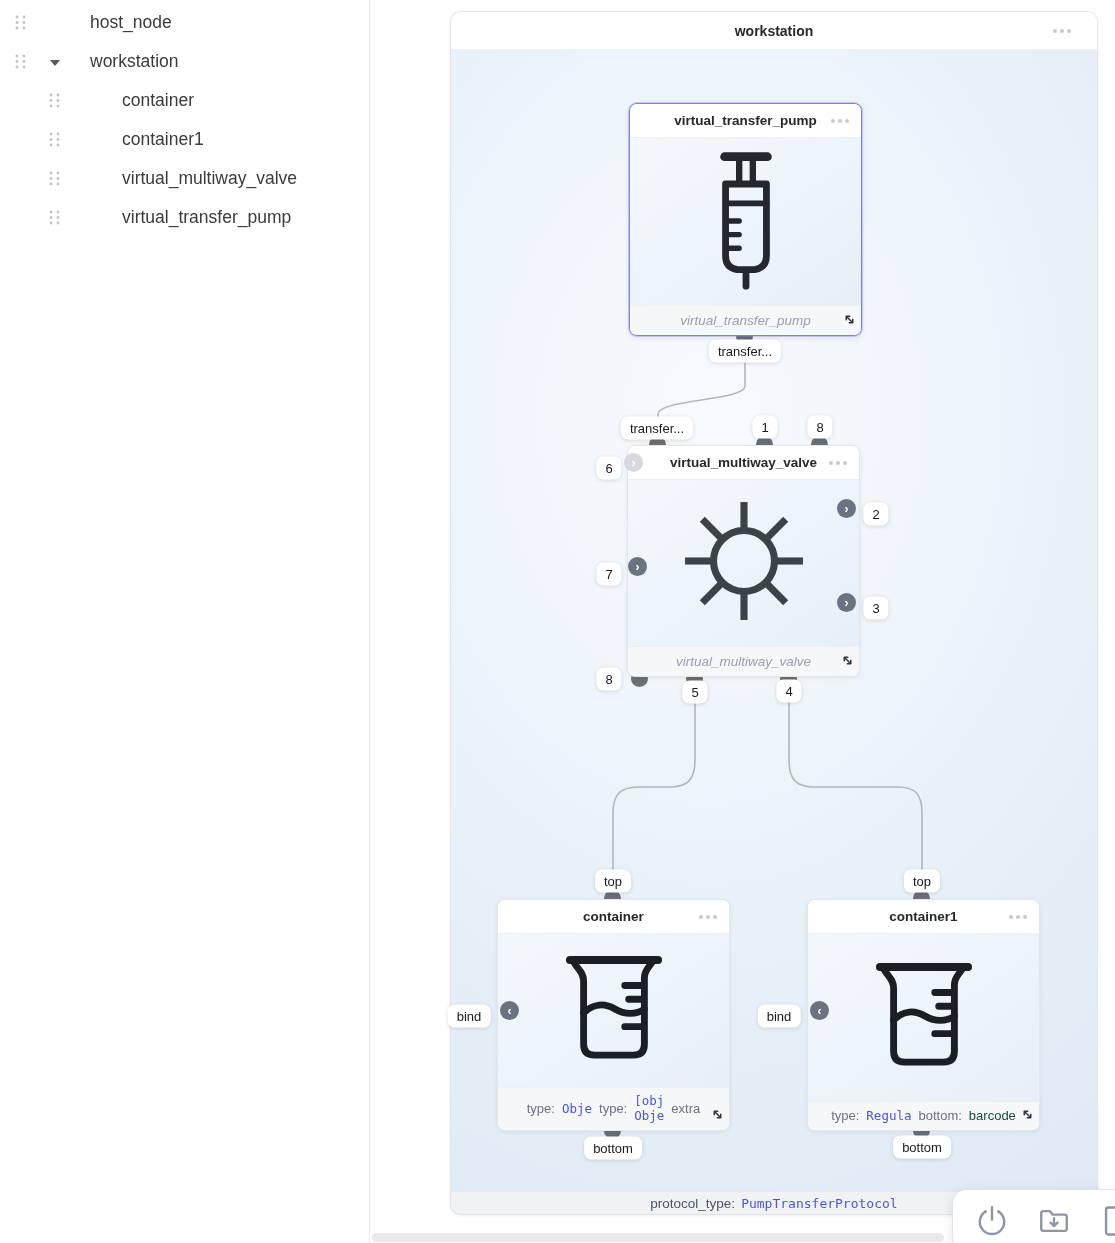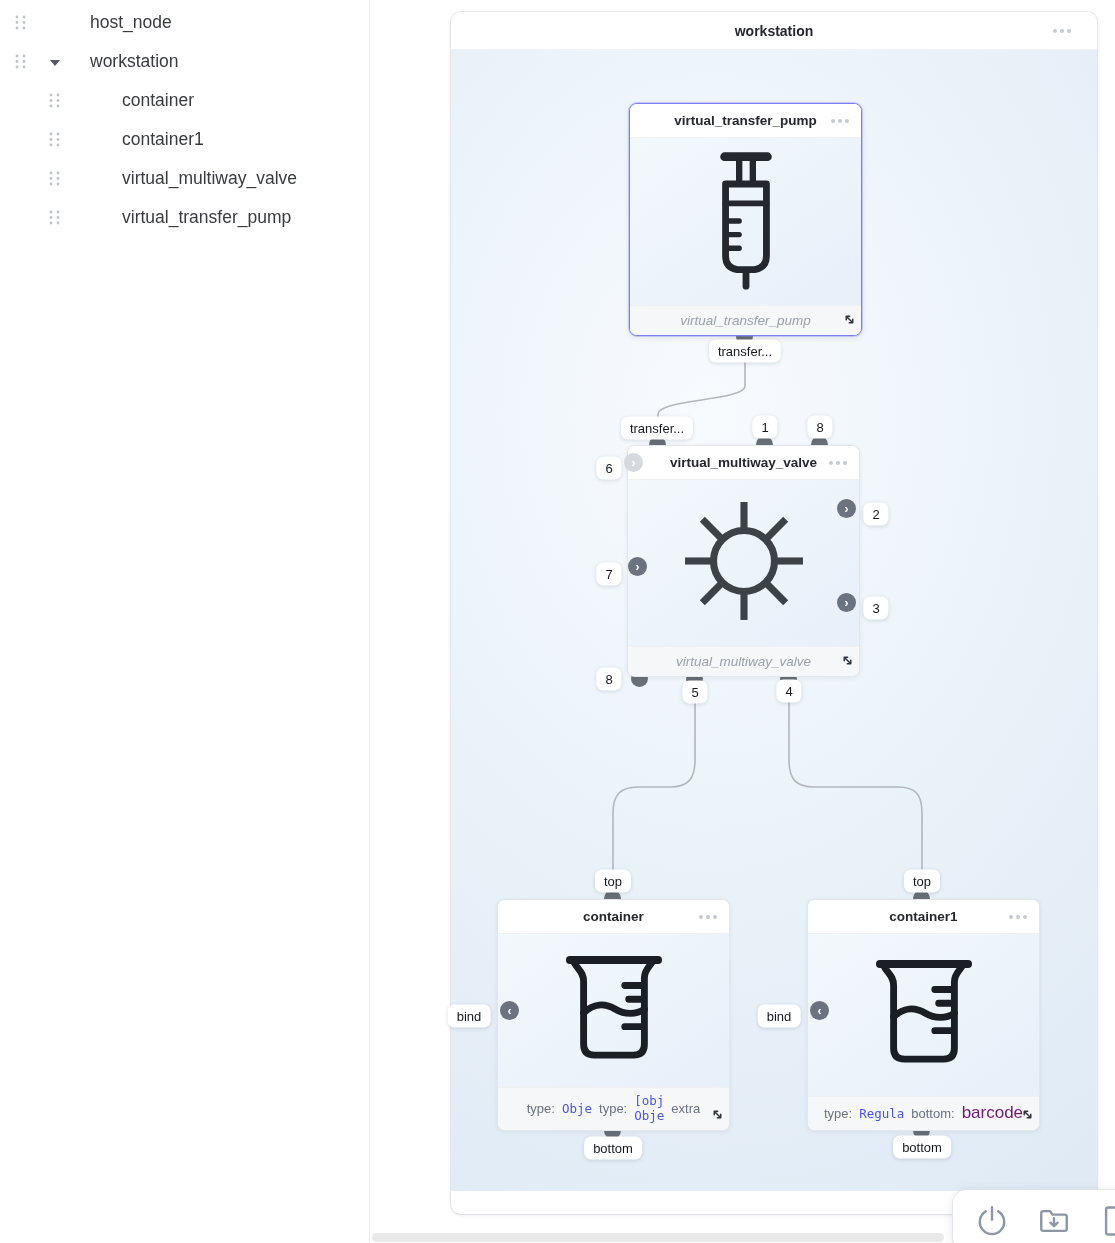--- a/index.html
+++ b/index.html
@@ -61,21 +61,21 @@
   .node-body { flex:1; background:linear-gradient(145deg,#f3f8fc 0%, #e7eff9 100%);
     display:flex; align-items:center; justify-content:center; }
   .node-footer { position:relative; flex:none; background:#f6f7f8; border-top:1px solid #eef0f2;
     text-align:center; padding:5px 0 6px; }
   .node-footer .iname { font-style:italic; color:#9aa1ac; font-size:13.5px; }
   .resize { position:absolute; right:5px; bottom:5px; cursor:nwse-resize; }
   .fields { position:relative; flex:none; background:#f6f7f8; border-top:1px solid #eef0f2;
     display:flex; align-items:center; justify-content:center; gap:7px; padding:6px 18px 7px;
     overflow:hidden; white-space:nowrap; }
   .fields .fl { font-size:13px; color:#6b7280; }
-  .fields .fv-dark { font-size:17px; color:#701a75; }
+  .fields .fv-dark { font-size:13px; color:#14532d; }
   .fields .stack { display:flex; flex-direction:column; line-height:1.15; }
 
   
   .toolbar { position:absolute; left:953px; top:1190px; width:180px; height:62px;
     background:#fff; border-radius:14px; z-index:9;
     box-shadow:0 2px 12px rgba(20,30,50,.12), 0 0 0 1px rgba(235,236,240,.8);
     display:flex; align-items:center; padding-left:22px; gap:28px; }
   .tbtn { width:36px; height:36px; display:flex; align-items:center; justify-content:center; cursor:pointer; }
 
   .hscroll { position:absolute; left:372px; top:1233px; width:572px; height:9px;
@@ -183,20 +183,24 @@
   <div class="panel">
     <div class="panel-header">
       <div class="panel-title">workstation</div>
       <div class="dots" style="right:26px; top:17px;">
           <i></i>
           <i></i>
           <i></i>
         </div>
     </div>
     <div class="panel-body"></div>
+    <div class="panel-footer">
+      <span class="flabel">protocol_type:</span>
+      <span class="mono" style="font-size:13px;">PumpTransferProtocol</span>
+    </div>
   </div>
 
   <svg class="edges" width="1115" height="1243">
     <path d="M745 344 V386 C745 401 658 399 658 414 V438" fill="none" stroke="#b3b6bc" stroke-width="1.6"></path>
     <path d="M695 687 V760 C695 779 688 787 670 787 H638 C620 787 613 795 613 813 V892" fill="none" stroke="#b3b6bc" stroke-width="1.6"></path>
     <path d="M789 687 V760 C789 779 796 787 814 787 H898 C916 787 922 795 922 813 V892" fill="none" stroke="#b3b6bc" stroke-width="1.6"></path>
   </svg>
 
   <div class="bump" style="left:736px; top:328px;"></div>
   <div class="bump" style="left:649px; top:436px;"></div>

